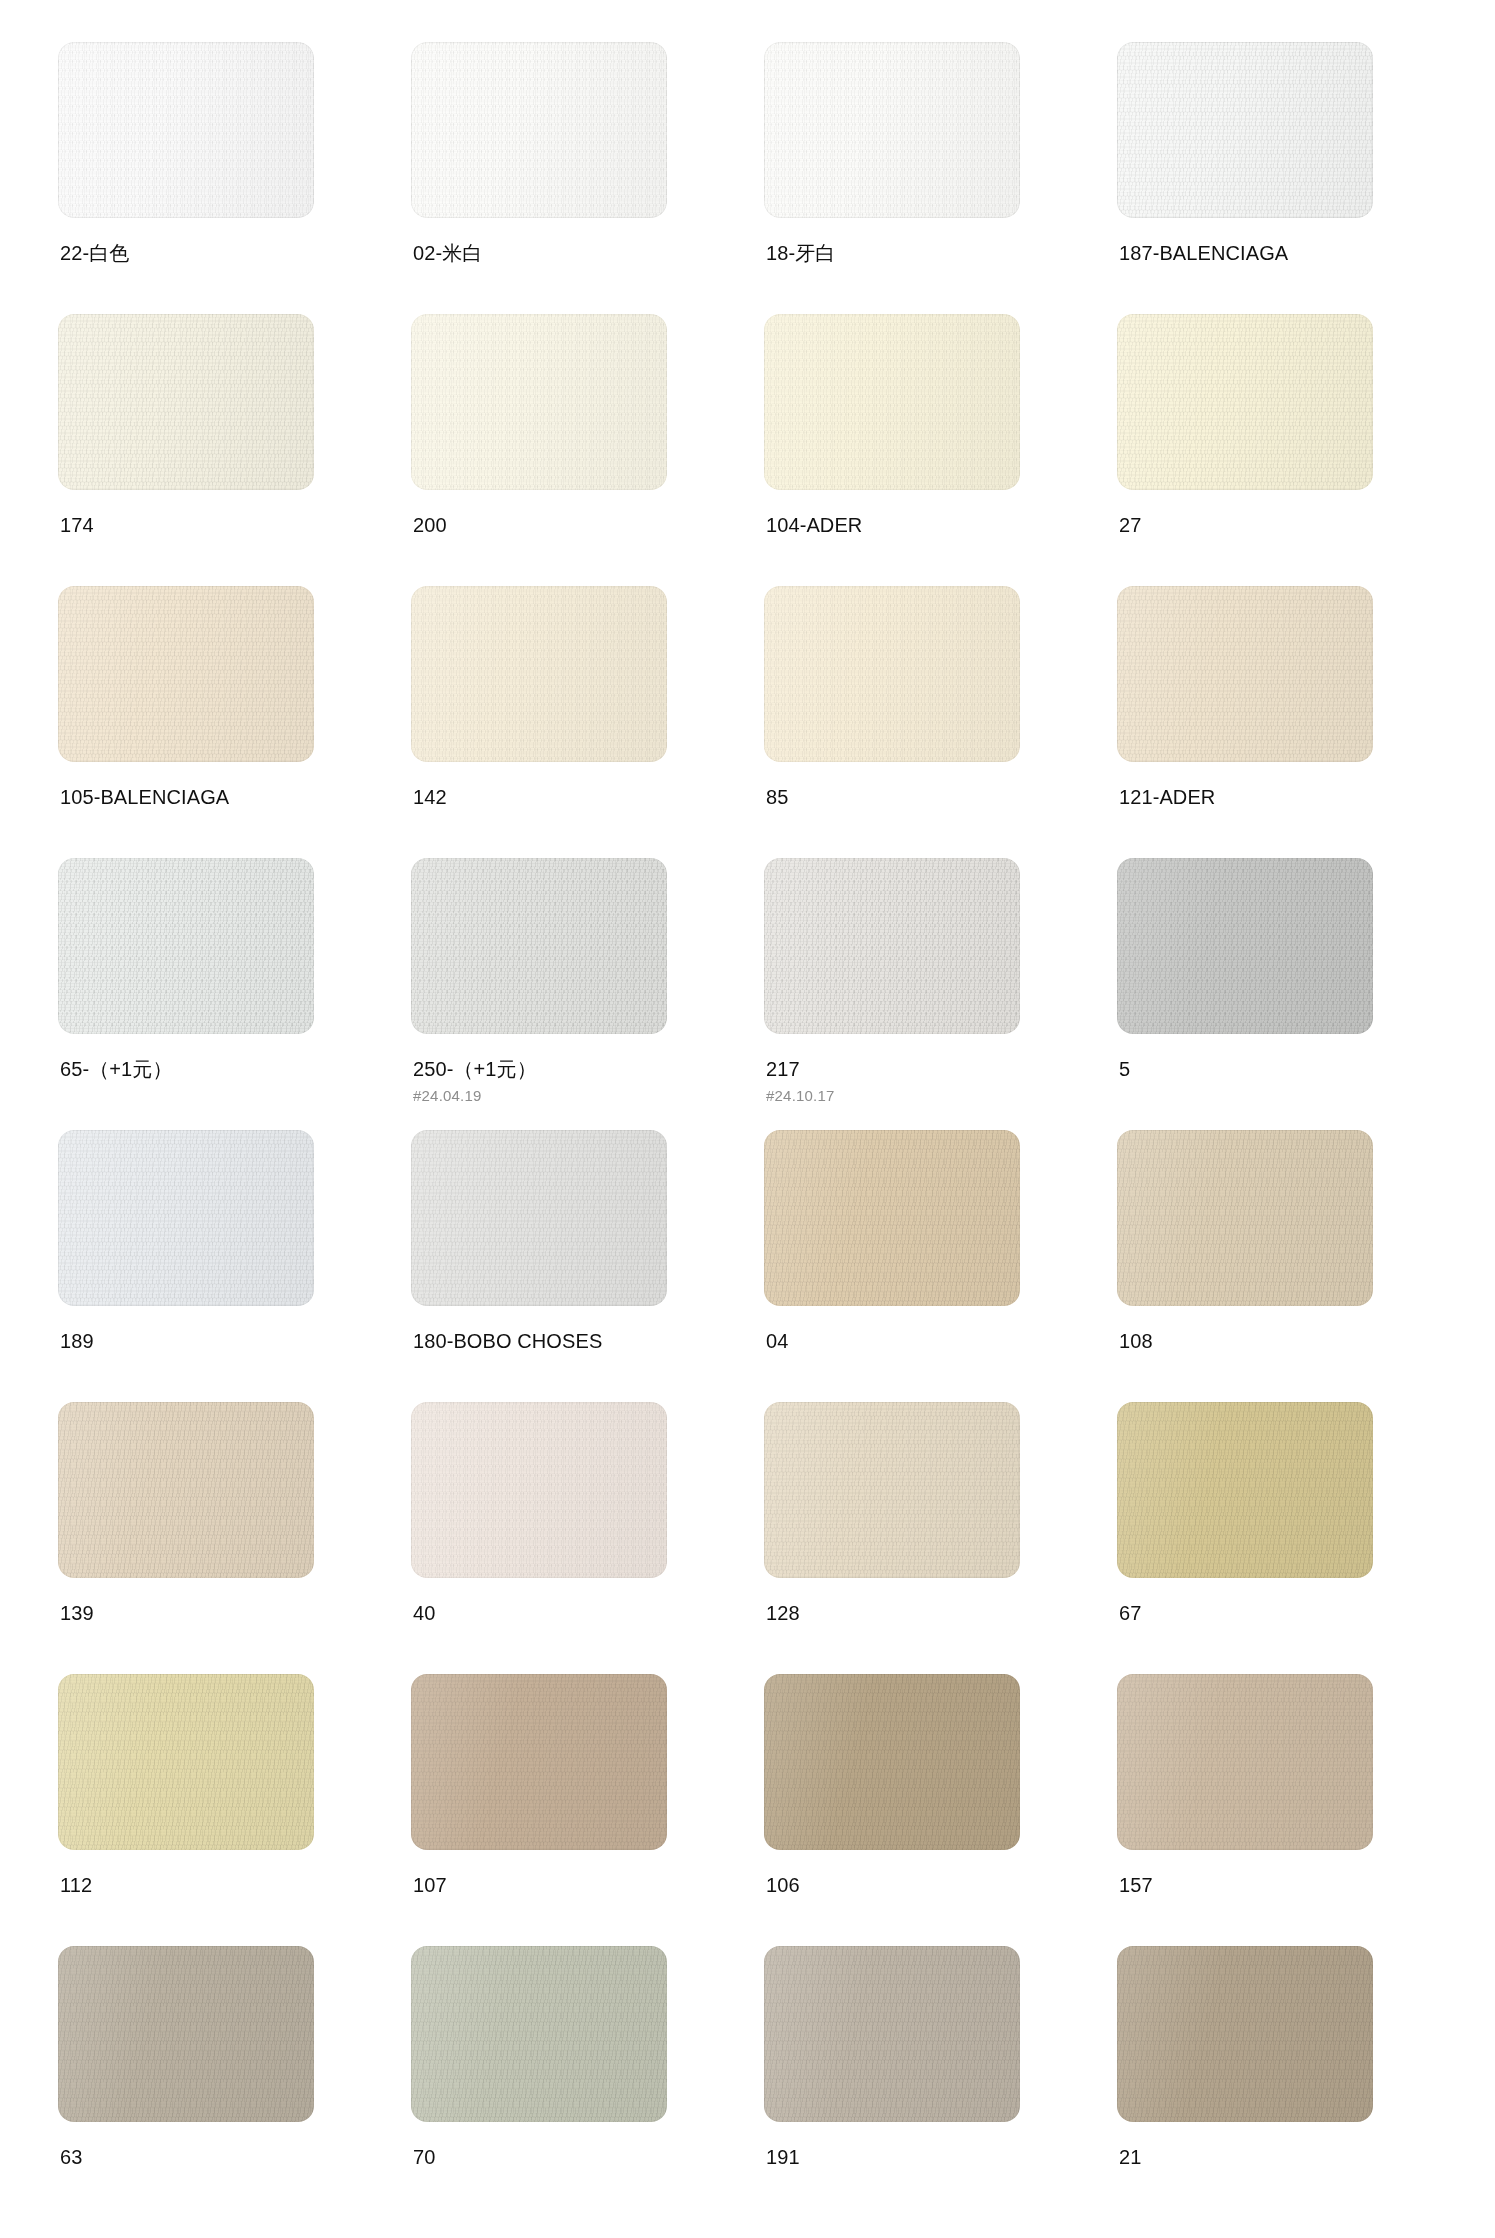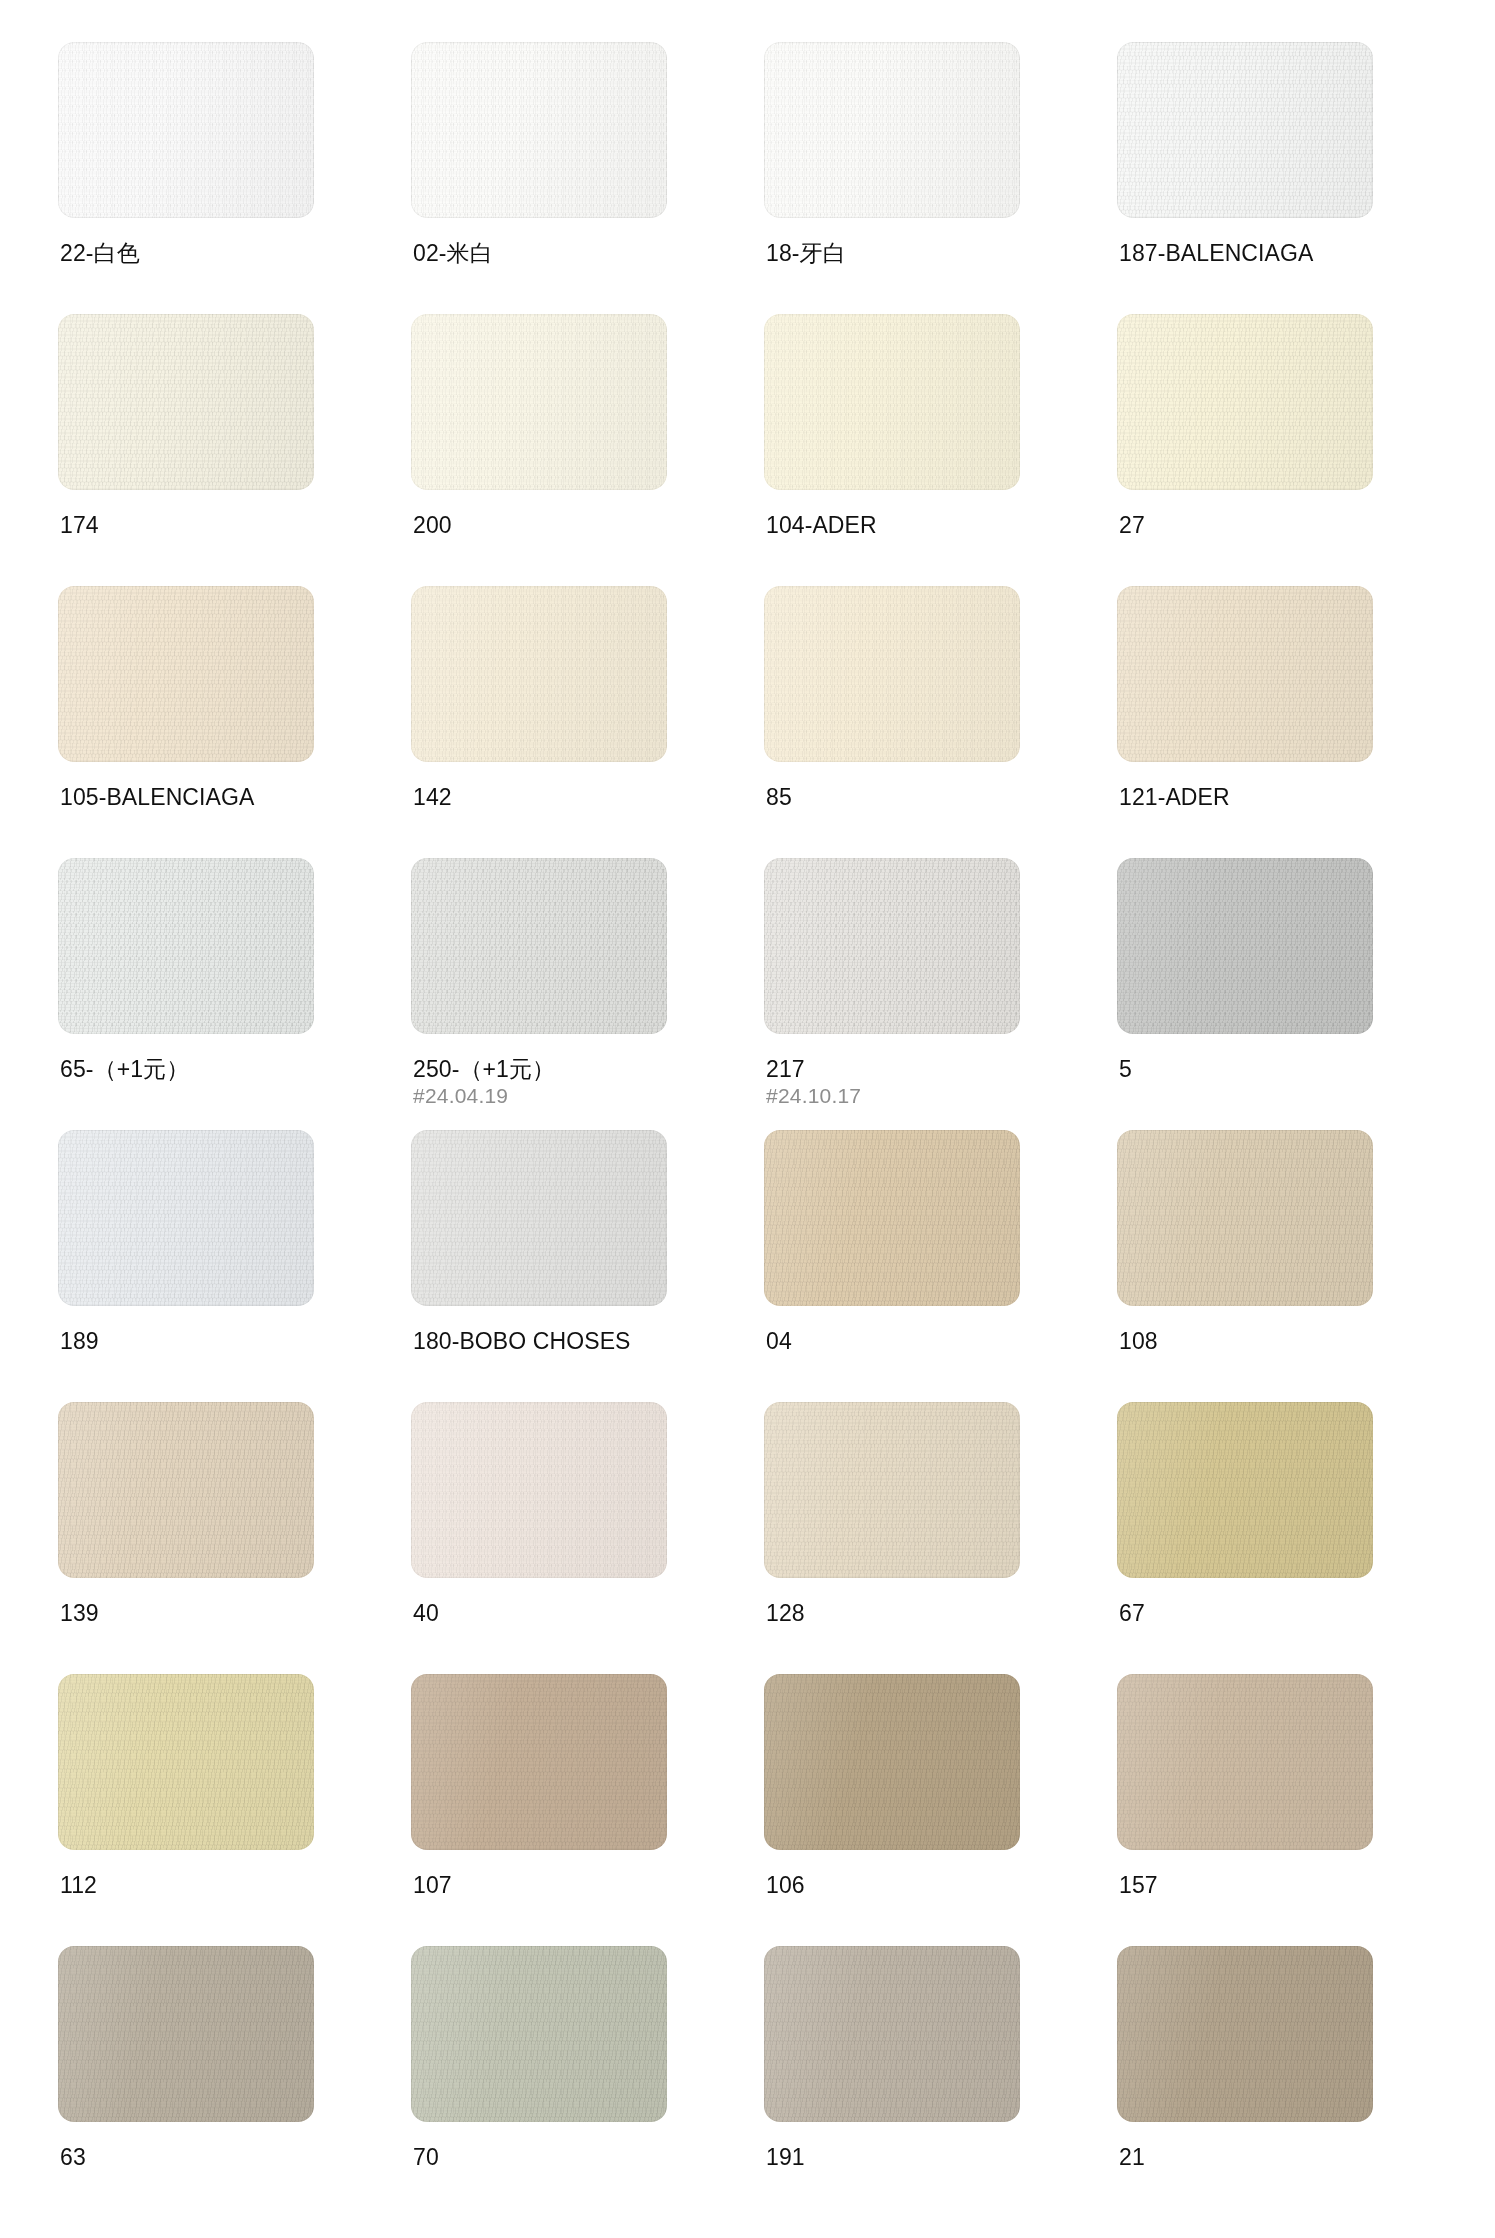--- a/index.html
+++ b/index.html
@@ -96,30 +96,30 @@
   }
 
   .caption {
     position: absolute;
     left: 2px;
     top: 196px;
     width: 300px;
   }
 
   .caption .name {
-    font-size: 23px;
+    font-size: 20px;
     line-height: 30px;
     color: #111111;
     letter-spacing: 0.1px;
     white-space: nowrap;
     font-weight: 400;
   }
 
   .caption .note {
-    font-size: 21px;
+    font-size: 15px;
     line-height: 19px;
     color: #8d8d8d;
     margin-top: 2px;
     white-space: nowrap;
     letter-spacing: 0.2px;
   }
 </style>
 </head>
 <body>
 

